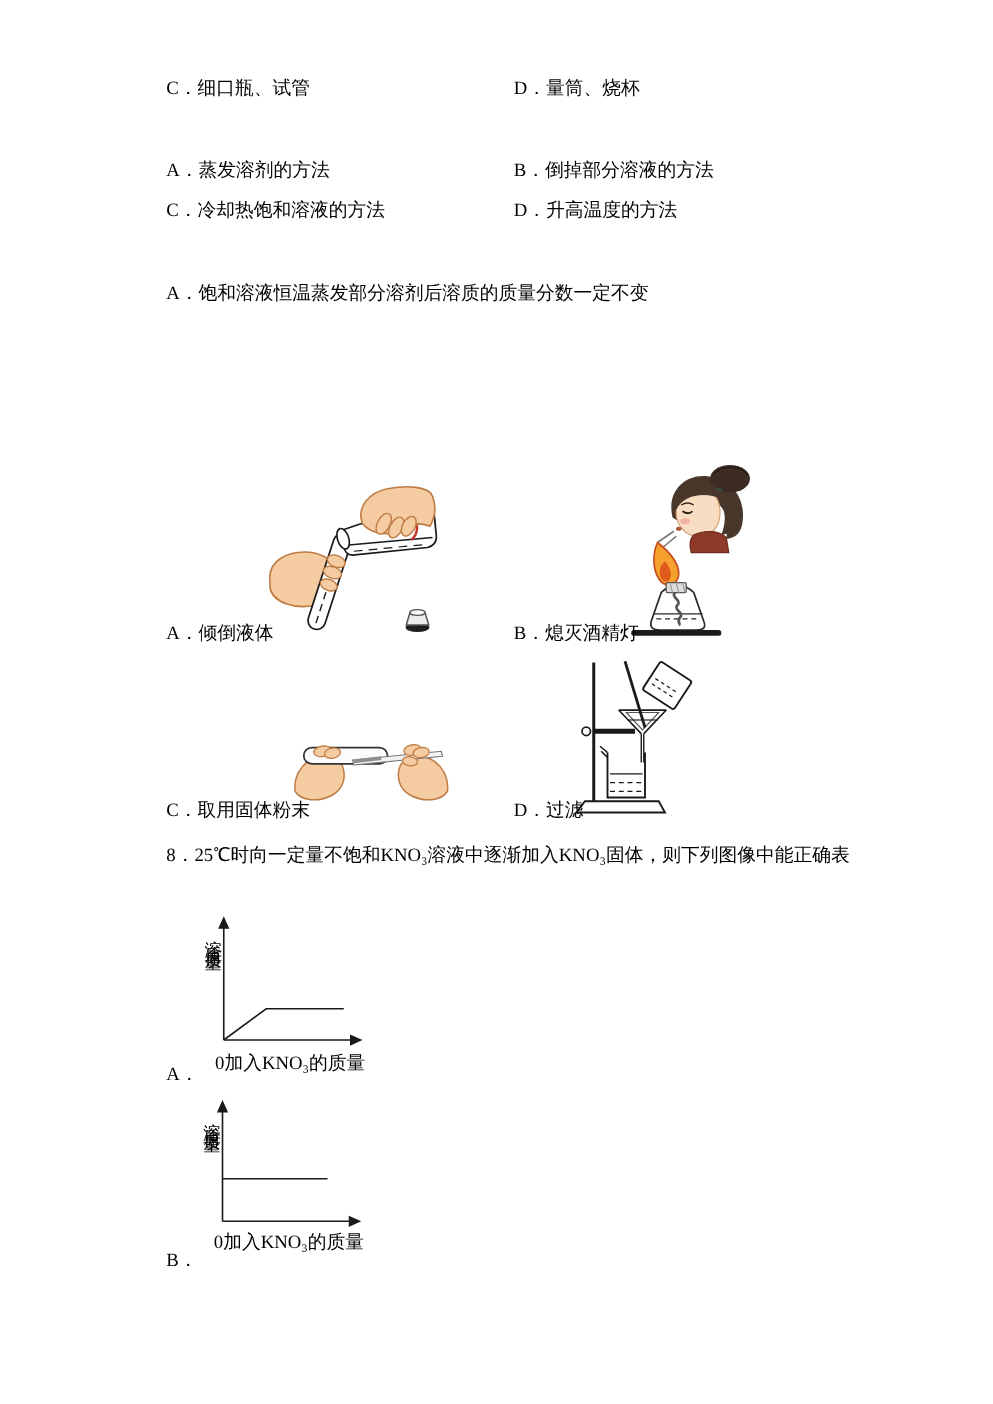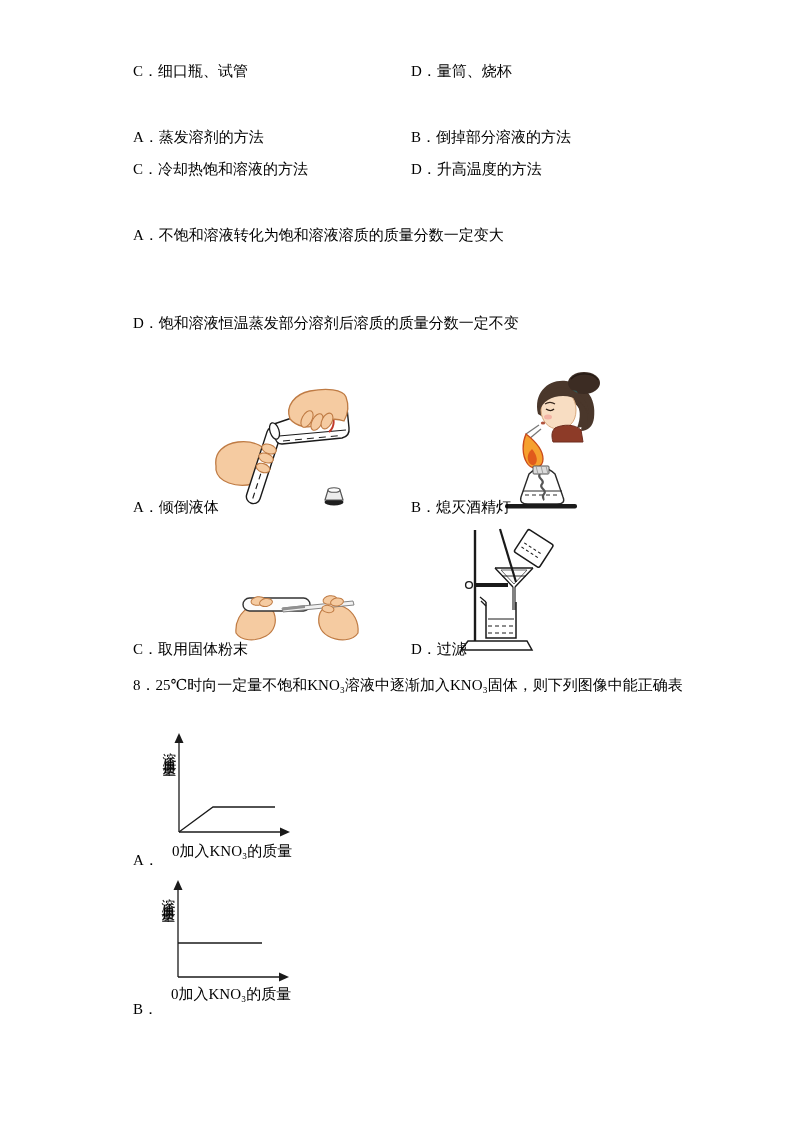--- a/index.html
+++ b/index.html
@@ -1,38 +1,37 @@
 <!DOCTYPE html>
 <html><head>
 <meta charset="utf-8">
 <style>
   html,body{margin:0;padding:0;background:#ffffff;}
   body{width:794px;height:1123px;position:relative;overflow:hidden;
        font-family:"Liberation Serif","DejaVu Serif",serif;color:#000;}
-  .page{position:absolute;left:0;top:0;width:655px;height:1123px;background:#fff;}
+  .page{position:absolute;left:0;top:0;width:655px;height:1123px;background:#fff;font-family:Liberation Serif, serif;}
   .t{position:absolute;font-size:15px;line-height:19px;white-space:nowrap;color:#000;}
   .vlabel{position:absolute;font-size:14px;color:#000;writing-mode:vertical-rl;
           text-orientation:upright;letter-spacing:4px;line-height:16px;}
   svg.illus{position:absolute;overflow:visible;}
 </style>
 </head>
 <body>
 
 <div class="page">
 
   <div class="t" style="left:133px;top:62px">C．细口瓶、试管</div>
   <div class="t" style="left:411px;top:62px">D．量筒、烧杯</div>
 
   <div class="t" style="left:133px;top:128px">A．蒸发溶剂的方法</div>
   <div class="t" style="left:411px;top:128px">B．倒掉部分溶液的方法</div>
   <div class="t" style="left:133px;top:160px">C．冷却热饱和溶液的方法</div>
   <div class="t" style="left:411px;top:160px">D．升高温度的方法</div>
 
-  <div class="t" style="left:133px;top:226px">A．不饱和溶液转化为饱和溶液溶质的质量分数一定变大</div>
-  <div class="t" style="left:133px;top:314px">D．饱和溶液恒温蒸发部分溶剂后溶质的质量分数一定不变</div>
+  <div class="t" style="left:133px;top:226px">A．饱和溶液恒温蒸发部分溶剂后溶质的质量分数一定不变</div>
 
 
   <svg class="illus" style="left:210px;top:386px" width="140" height="124" viewBox="0 0 140 124">
     <g>
       <path d="M6,80 C4,66 14,58 28,56 C44,54 57,61 60,71 C63,83 57,94 43,98 C26,102 8,96 6,84 Z" fill="#f5cba1" stroke="#bf7b44" stroke-width="1.3"></path>
     </g>
     <g transform="translate(65,44) rotate(108)">
       <rect x="-3" y="-7" width="80" height="14" rx="7" fill="#ffffff" stroke="#1a1a1a" stroke-width="1.4"></rect>
       <line x1="46" y1="0" x2="72" y2="0" stroke="#1a1a1a" stroke-width="1.1" stroke-dasharray="6 4"></line>
     </g>

